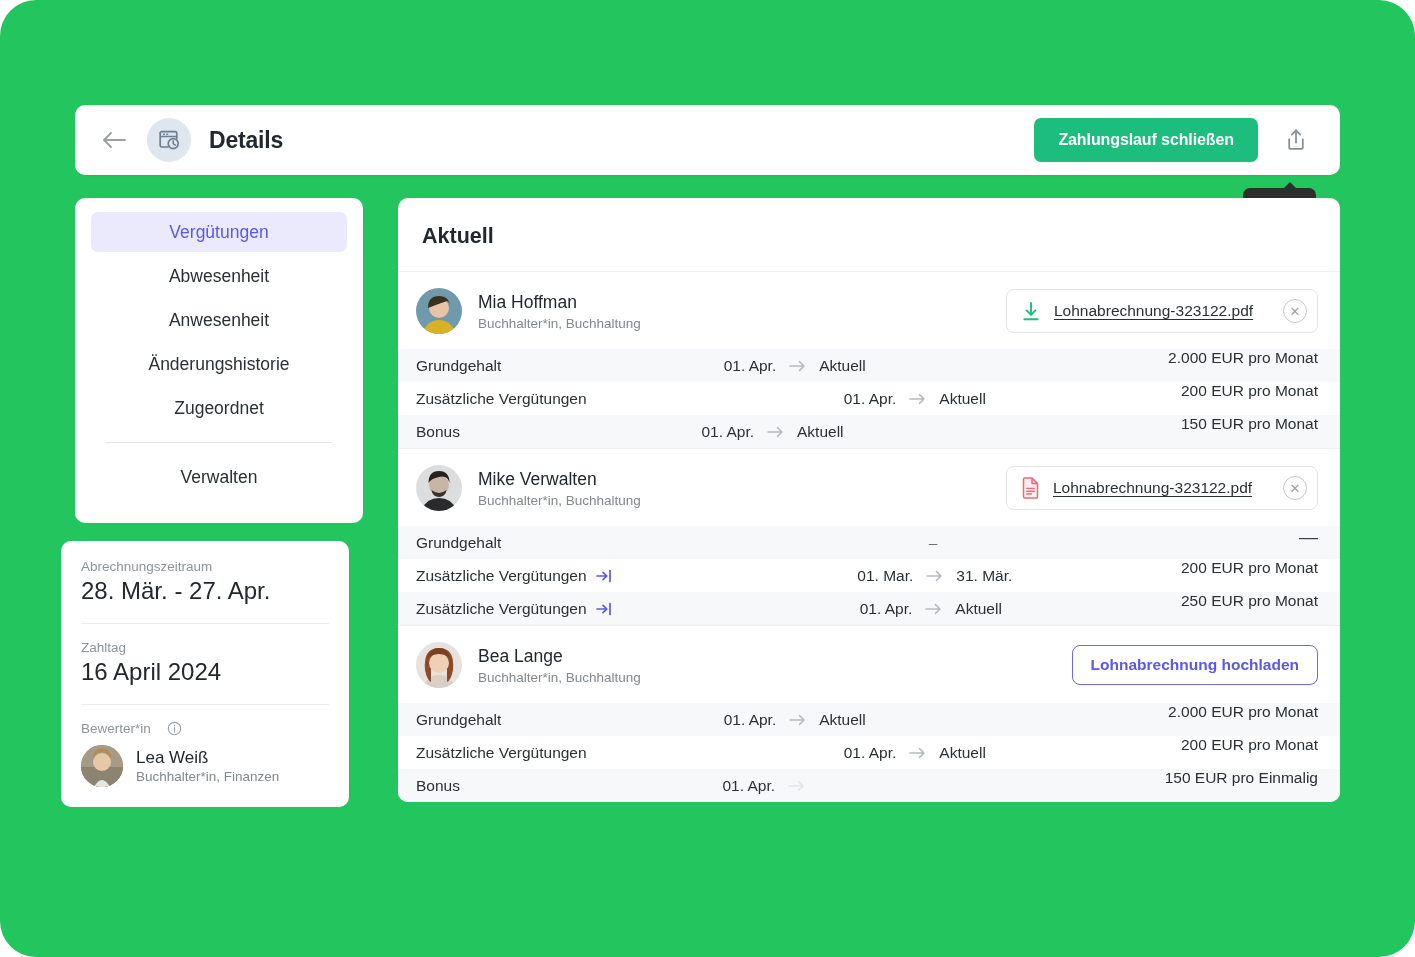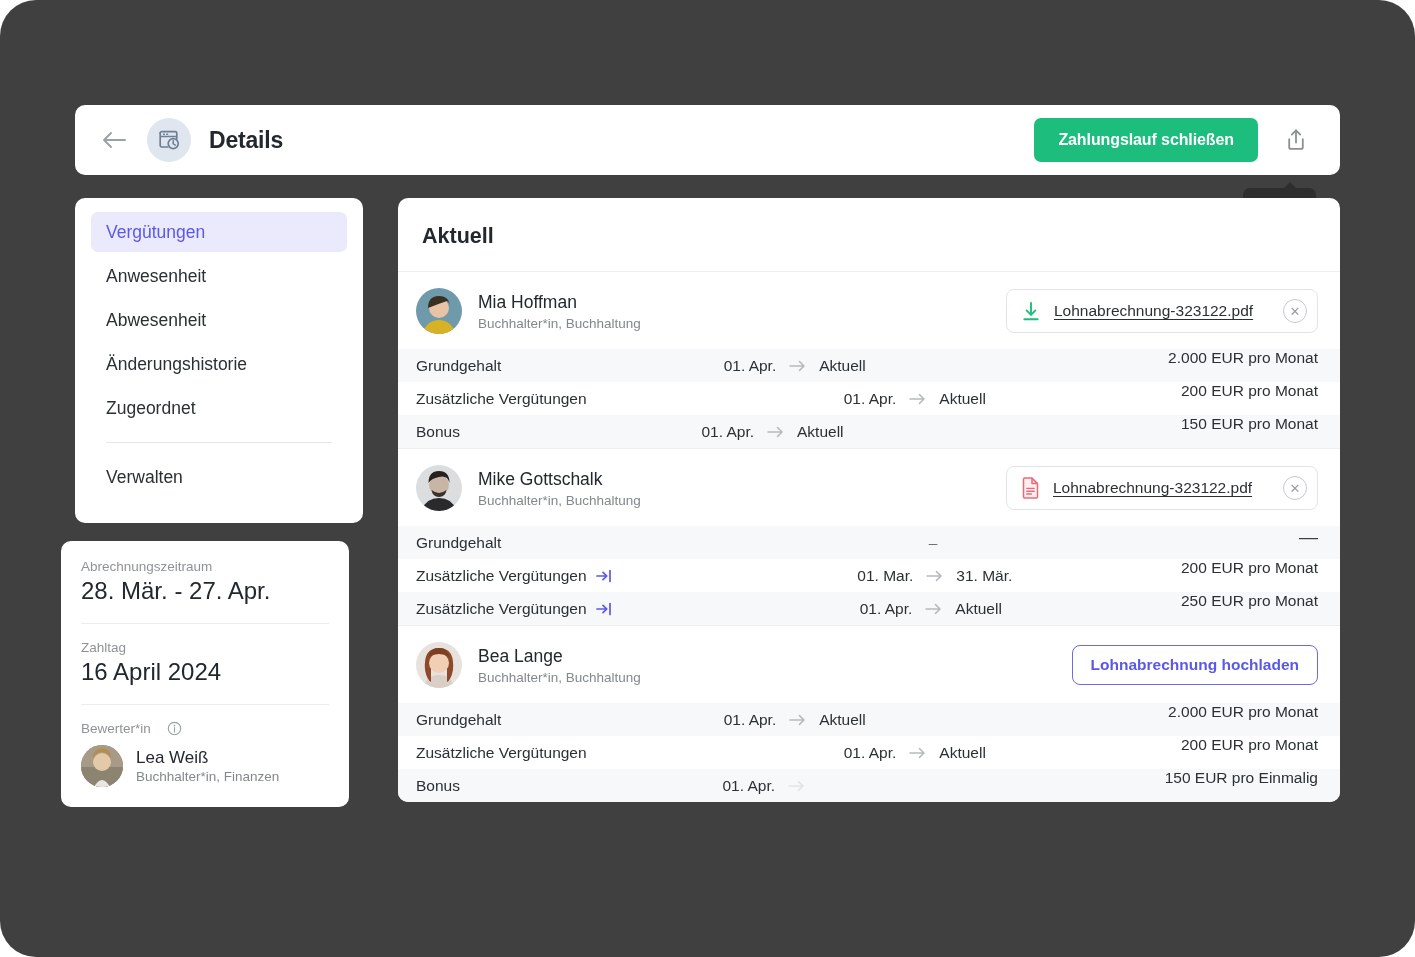--- a/index.html
+++ b/index.html
@@ -4,21 +4,21 @@
 <style>
   * { box-sizing: border-box; margin: 0; padding: 0; }
   html, body {
     width: 1415px; height: 957px;
     font-family: "Liberation Sans", sans-serif;
     background: #ffffff;
   }
   #page {
     position: relative;
     width: 1415px; height: 957px;
-    background: #404040;
+    background: #22c55e;
     border-radius: 36px;
     overflow: hidden;
   }
 
   
   .header {
     position: absolute;
     left: 75px; top: 105px;
     width: 1265px; height: 70px;
     background: #ffffff;
@@ -98,20 +98,21 @@
   }
   .nav-item {
     height: 40px;
     display: flex; align-items: center;
     padding: 0 15px;
     border-radius: 7px;
     font-size: 17.5px;
     color: #2b3034;
     cursor: pointer;
     margin-bottom: 4px;
+    justify-content: center;
   }
   .nav-item.active {
     background: #ebeafc;
     color: #5b58e8;
   }
   .nav-sep {
     height: 1px;
     background: #e6e7e9;
     margin: 14px 15px 14px 15px;
   }
@@ -281,24 +282,24 @@
     </div>
   </div>
 
   <div class="tooltip">Export</div>
 
   <div class="sidebar">
     <div class="nav-item active">
       <span>Vergütungen</span>
     </div>
     <div class="nav-item">
+      <span>Abwesenheit</span>
+    </div>
+    <div class="nav-item">
       <span>Anwesenheit</span>
-    </div>
-    <div class="nav-item">
-      <span>Abwesenheit</span>
     </div>
     <div class="nav-item">
       <span>Änderungshistorie</span>
     </div>
     <div class="nav-item">
       <span>Zugeordnet</span>
     </div>
     <div class="nav-sep"></div>
     <div class="nav-item">
       <span>Verwalten</span>
@@ -419,21 +420,21 @@
         <div class="avatar">
           <svg width="46" height="46" viewBox="0 0 46 46">
             <rect width="46" height="46" fill="#dcdddf"></rect>
             <path d="M5 46 q5 -13 18 -13 q13 0 18 13 z" fill="#2a2a2c"></path>
             <circle cx="23" cy="20" r="10" fill="#c8b5a6"></circle>
             <path d="M12.5 18 q0 -12 10.5 -12 q10.5 0 10.5 12 q-2 -8 -10.5 -6 q-8 1.5 -10.5 6 z" fill="#26211c"></path>
             <path d="M15.5 25 q7.5 6 15 0 q-1 7 -7.5 7 q-6.5 0 -7.5 -7 z" fill="#3a3128"></path>
           </svg>
         </div>
         <div class="emp-meta">
-          <div class="emp-name">Mike Gottschalk</div>
+          <div class="emp-name">Mike Verwalten</div>
           <div class="emp-role">Buchhalter*in, Buchhaltung</div>
         </div>
         <div class="emp-head-spacer"></div>
         <div class="file-chip">
           <div class="file-chip-left">
             <svg width="19" height="22" viewBox="0 0 19 22" fill="none">
               <path d="M2.5 2.2 a1.1 1.1 0 0 1 1.1 -1.1 H11 L16.5 6.6 V19.8 a1.1 1.1 0 0 1 -1.1 1.1 H3.6 a1.1 1.1 0 0 1 -1.1 -1.1 Z" stroke="#eb6a77" stroke-width="1.5" fill="#fdeff0" stroke-linejoin="round"></path>
               <path d="M11 1.2 V6.6 H16.4" stroke="#eb6a77" stroke-width="1.5" stroke-linejoin="round"></path>
               <path d="M5.8 11.4 H13.2 M5.8 14.2 H13.2 M5.8 17.0 H10.4" stroke="#eb6a77" stroke-width="1.4" stroke-linecap="round"></path>
             </svg>

